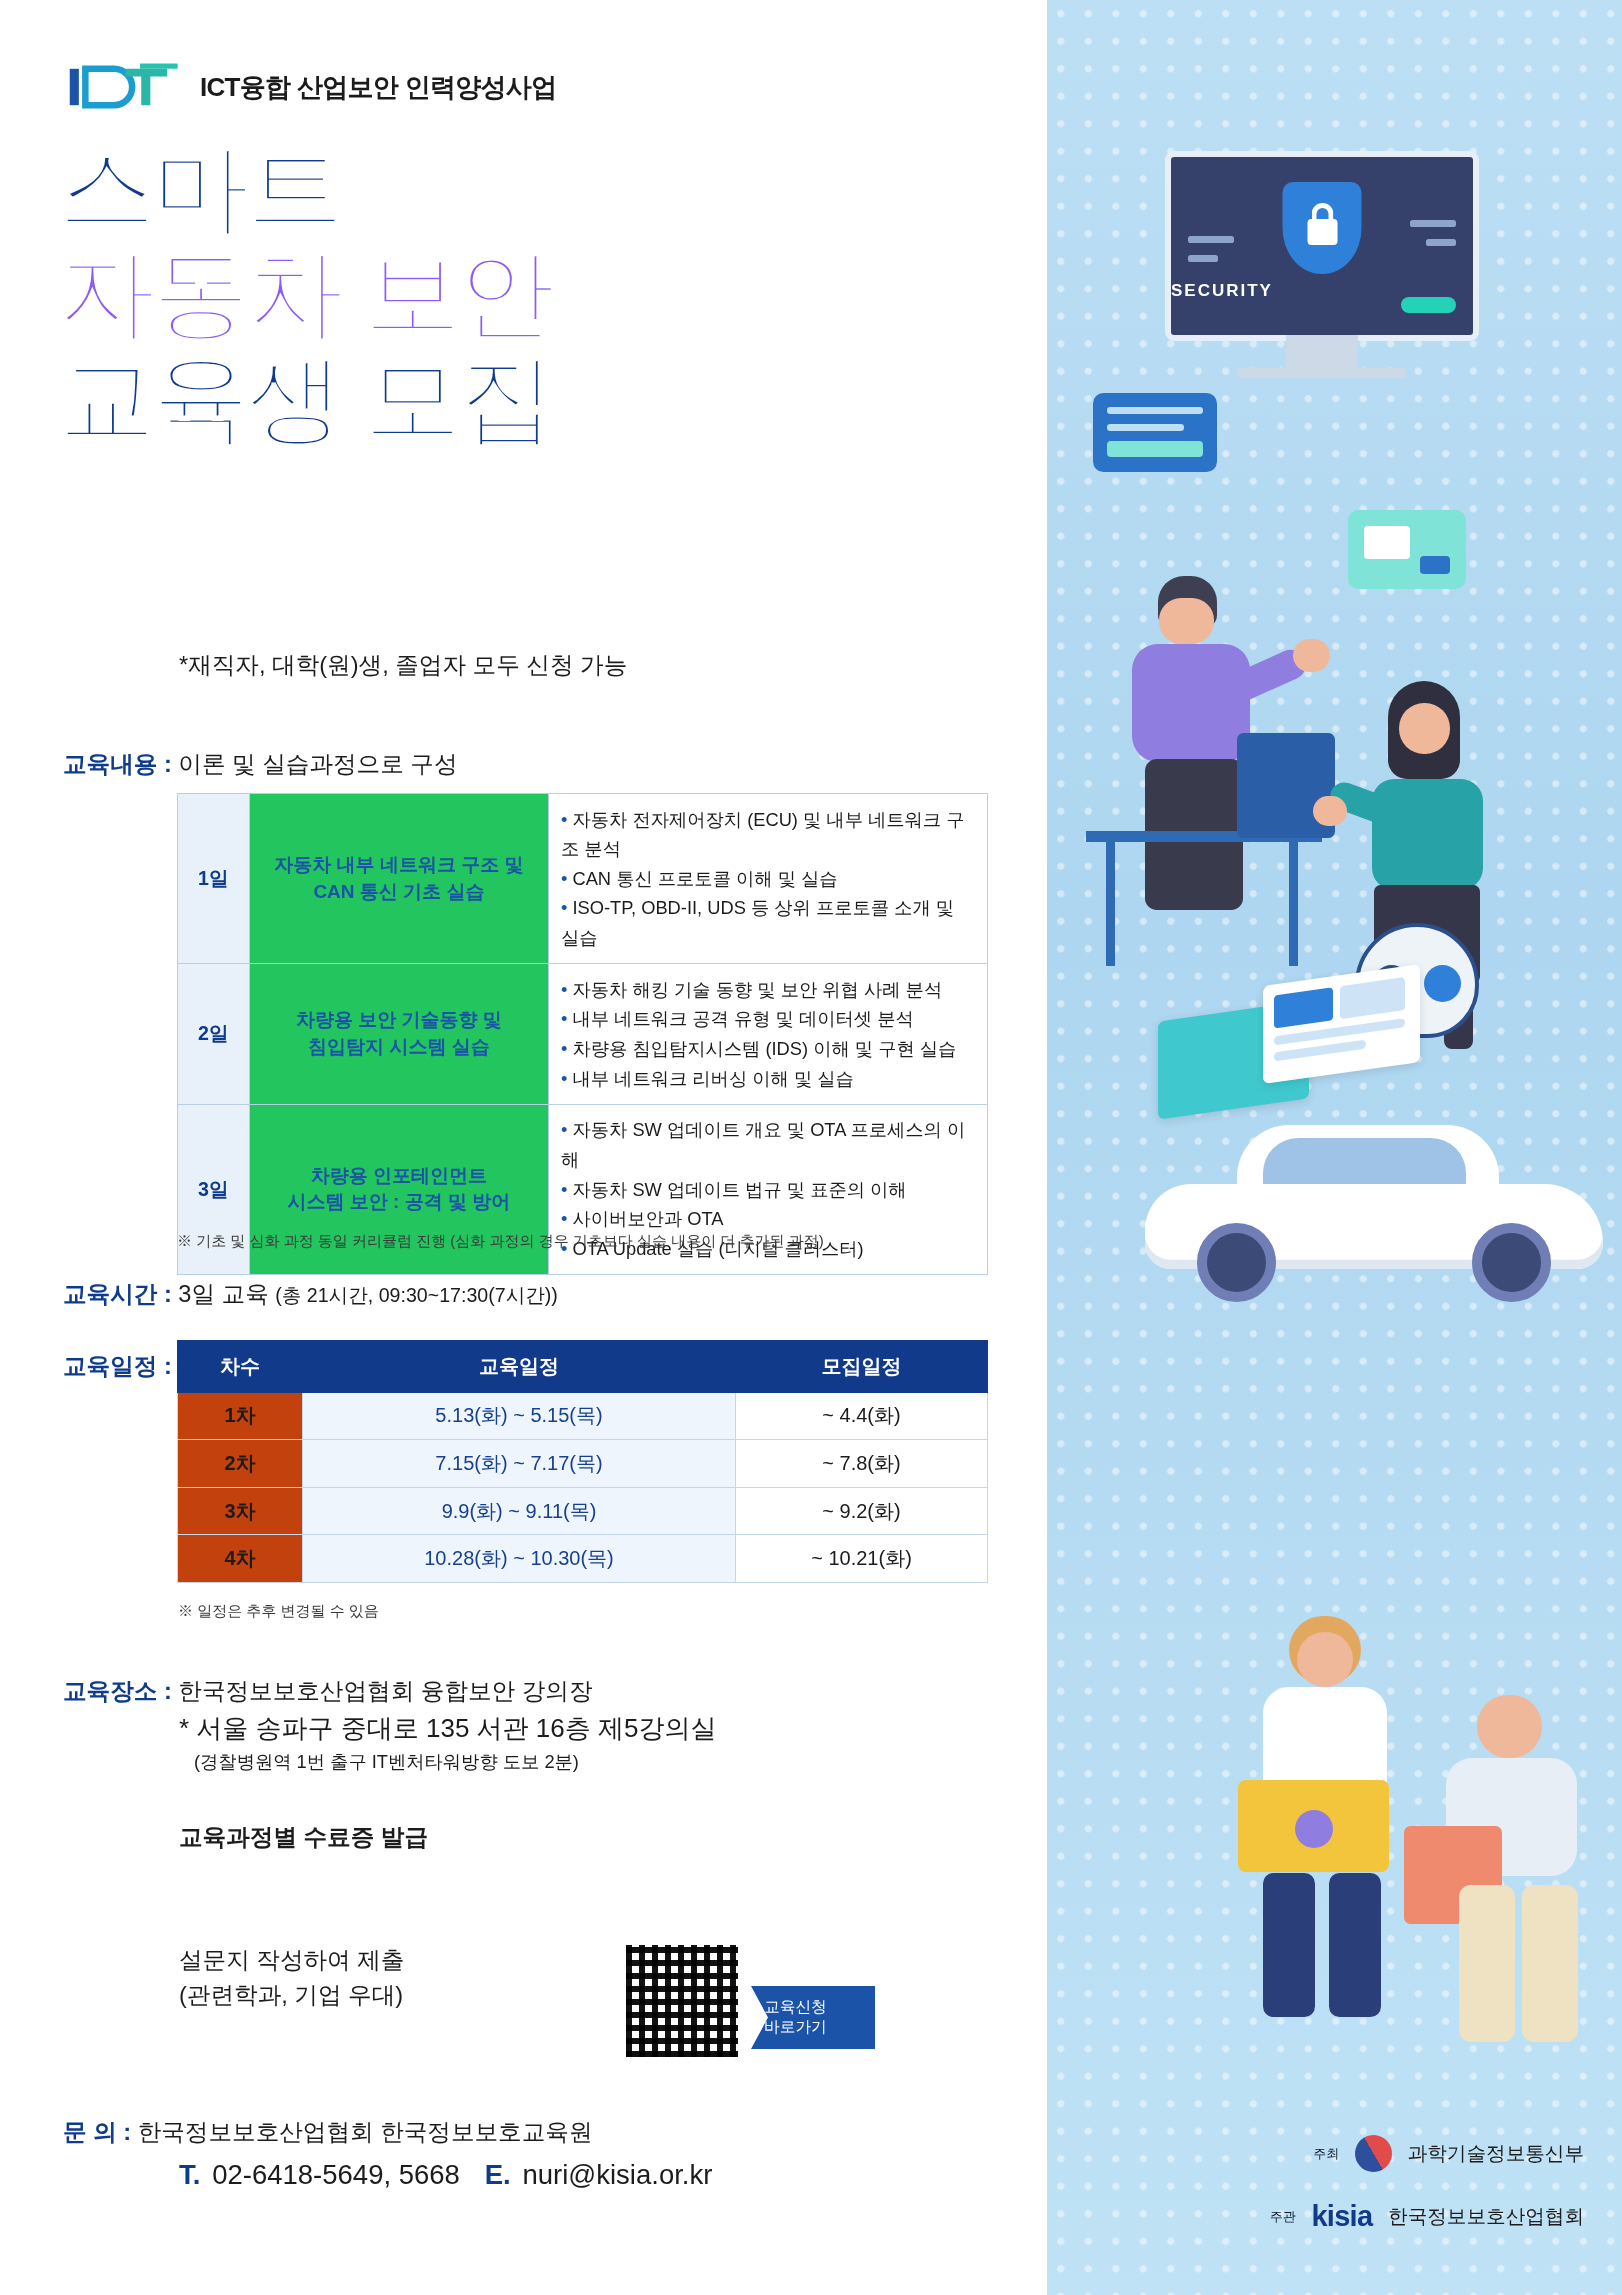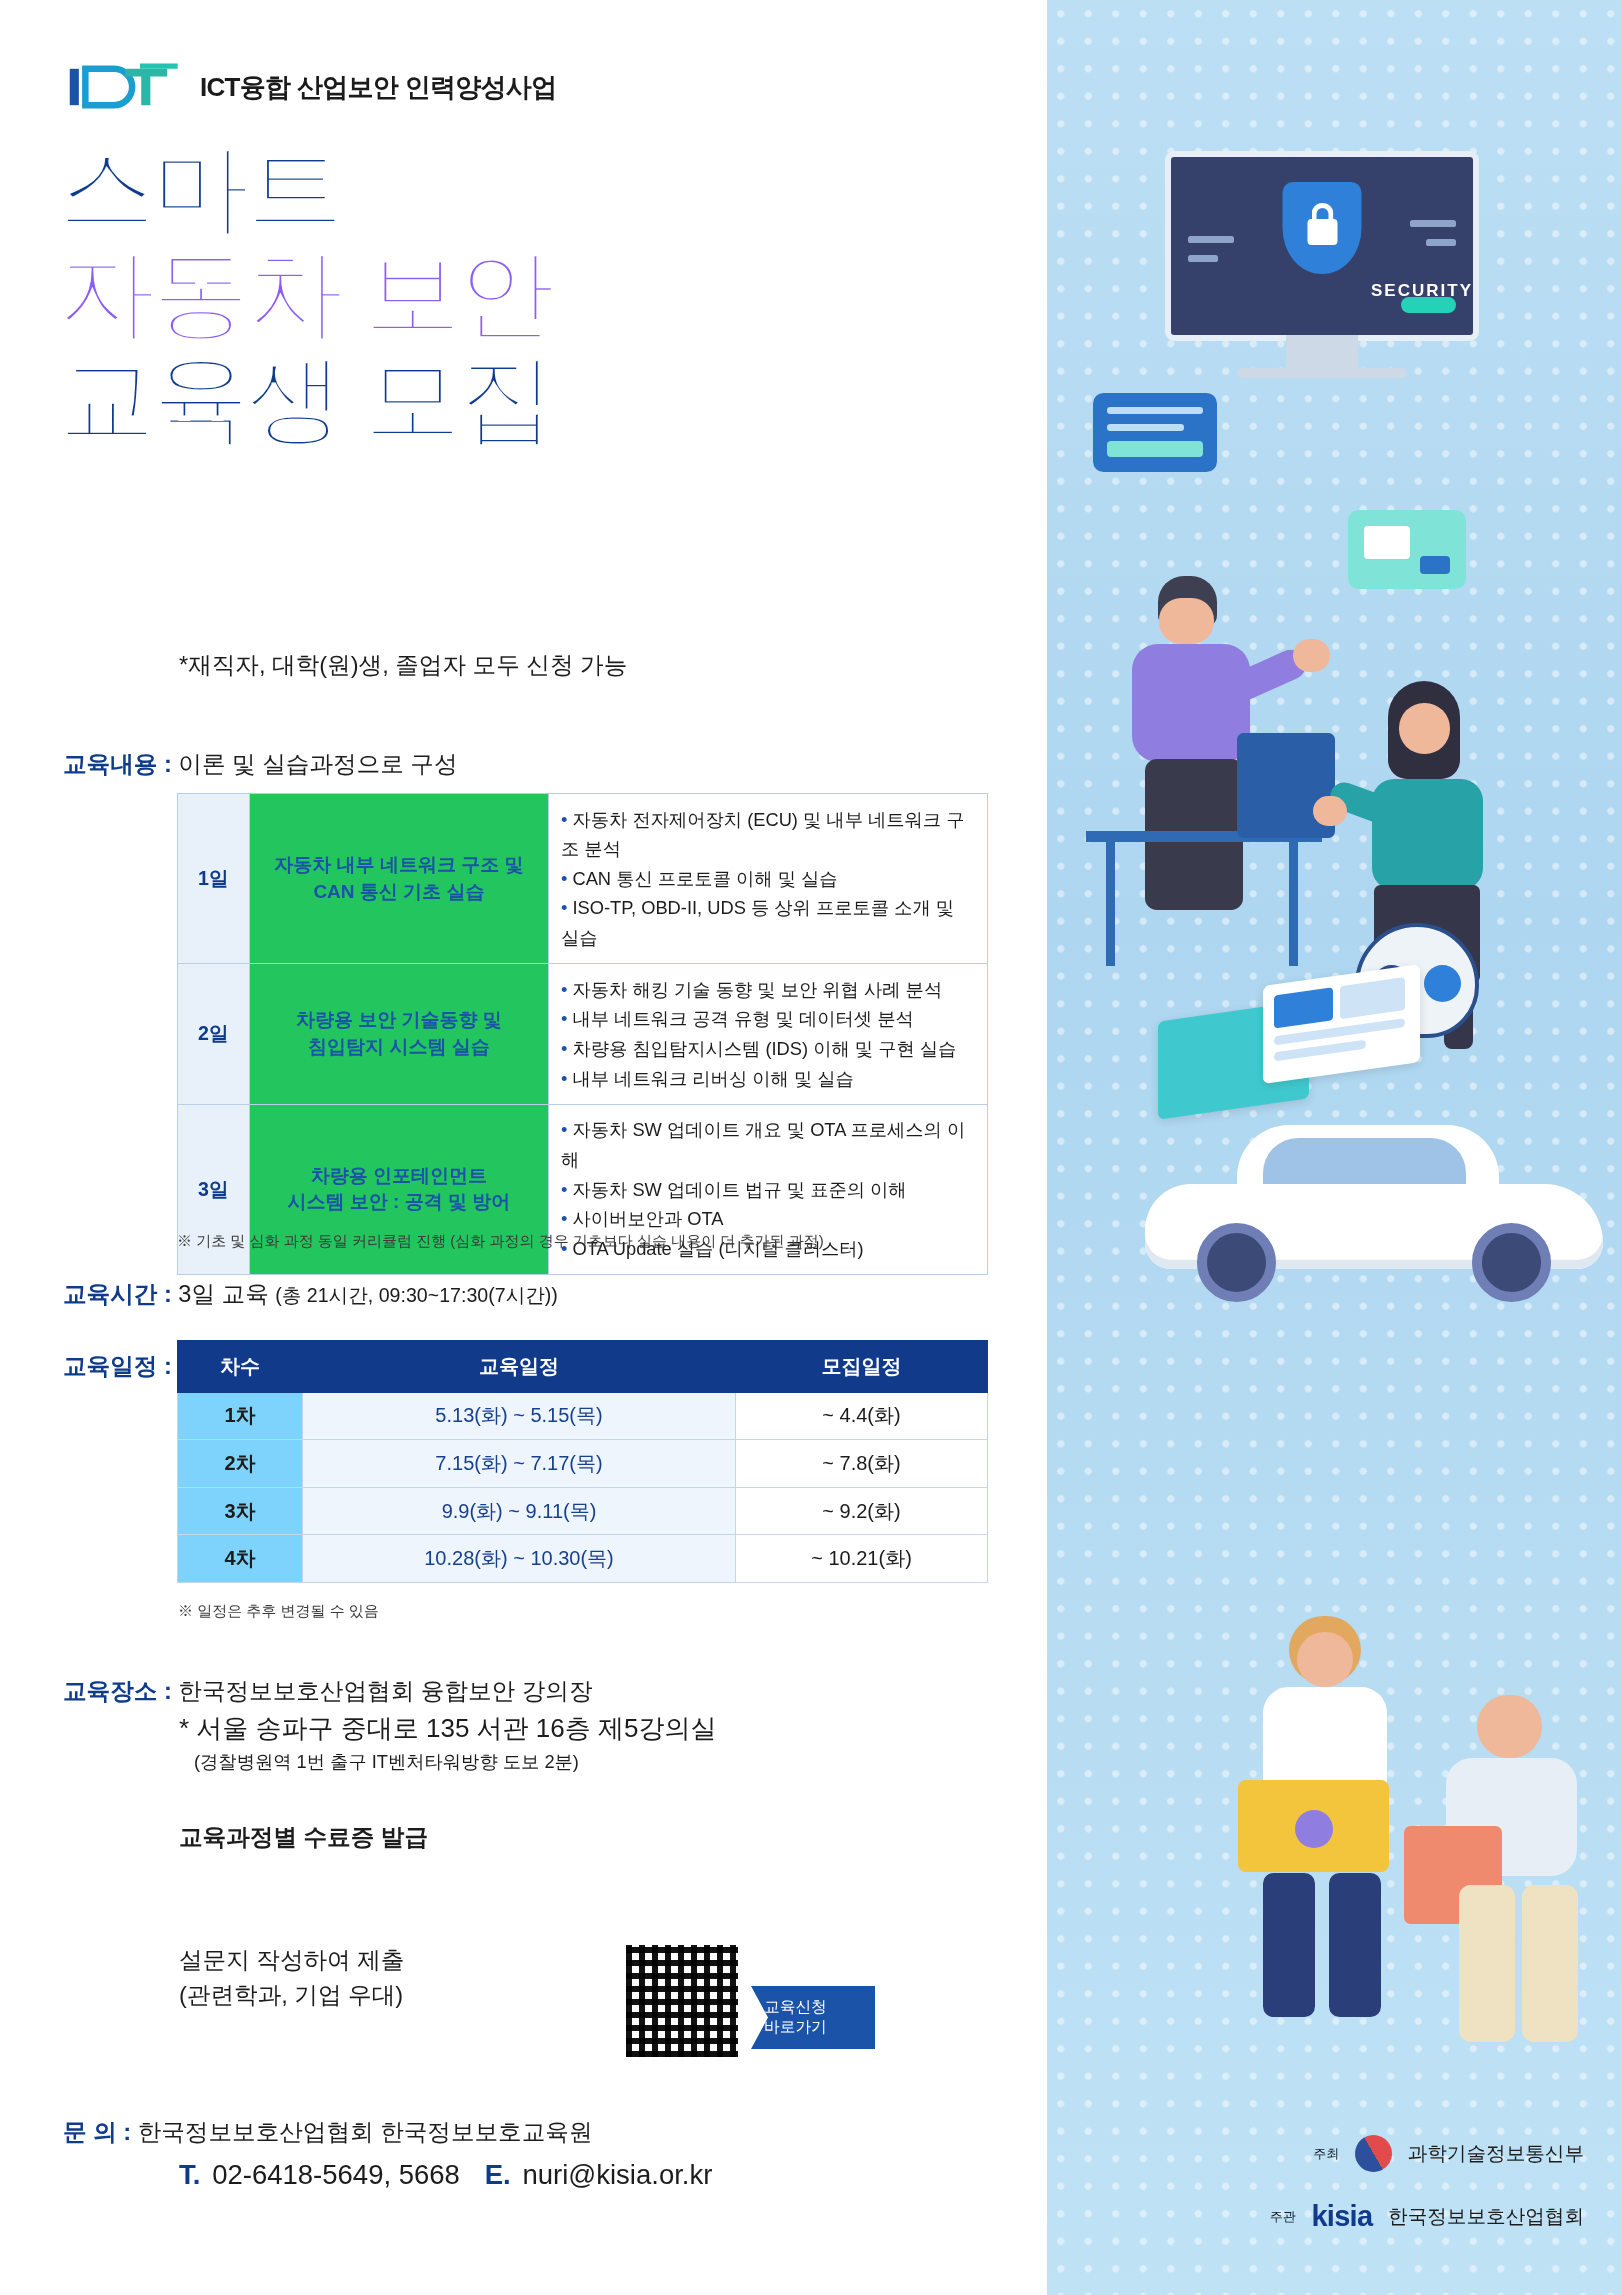--- a/index.html
+++ b/index.html
@@ -99,21 +99,21 @@
     border: 5.2px solid #ffffff;
     border-bottom: none;
     border-radius: 11.8px 11.8px 0 0;
     box-sizing: border-box;
   }
   .security-text {
     position: absolute;
     left: 0;
     right: 0;
     top: 124px;
-    text-align: right;
+    text-align: left;
     color: #ffffff;
     font-size: 17px;
     letter-spacing: 2px;
     font-weight: bold;
   }
   .mon-bar {
     position: absolute;
     background: #8fa4c9;
     border-radius: 2.6px;
   }
@@ -355,21 +355,21 @@
     border: 1.3px solid #123a8a;
     font-size: 20px;
   }
   .sched td {
     border: 1.3px solid #c4d6ea;
     text-align: center;
     padding: 9.8px 0;
     color: #17408f;
     font-size: 20px;
   }
-  .sched td.first { color: #1c1c1c; font-weight: bold; background: #7dd3fc; }
+  .sched td.first { color: #1c1c1c; font-weight: bold; background: #c2410c; }
   .sched td.c2 { background: #eef5fc; }
   .sched td.c3 { color: #1c1c1c; }
   .note2 {
     position: absolute;
     left: 178px;
     top: 1602px;
     font-size: 15px;
     color: #3a3a3a;
   }
 

